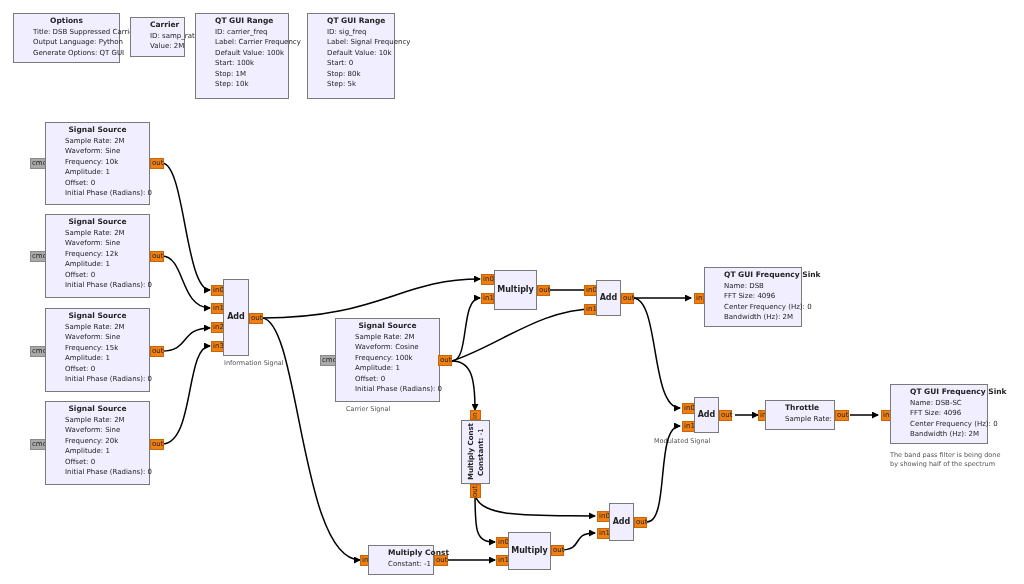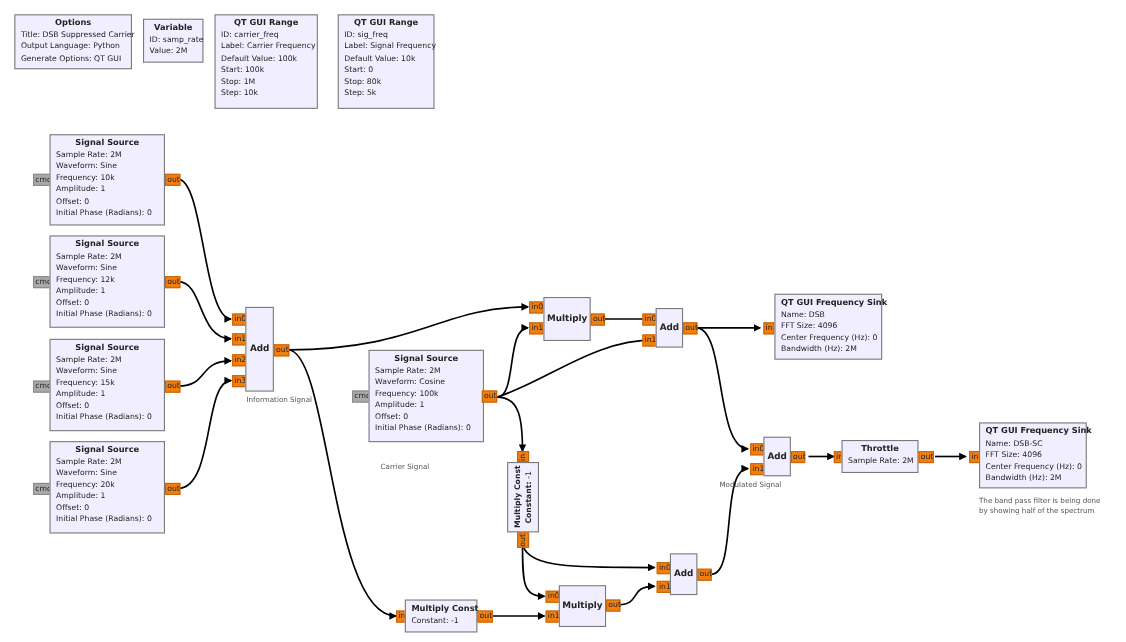--- a/index.html
+++ b/index.html
@@ -1,19 +1,19 @@
 <!DOCTYPE html>
 <html><head>
 <meta charset="utf-8">
 <style>
   html, body { margin:0; padding:0; }
   body { width:1024px; height:584px; background:#ffffff; position:relative; overflow:hidden;
          font-family:"DejaVu Sans", sans-serif; font-size:7px; color:#222; }
   .block { position:absolute; background:#f1efff; border:1.5px solid #7a7a7a; box-sizing:border-box;
-           padding:2px 5px; line-height:10.5px; white-space:nowrap; }
+           padding:2px 19px; line-height:10.5px; white-space:nowrap; }
   .block .title { font-weight:bold; text-align:center; font-size:7.5px; }
   .block .row b { font-weight:normal; }
   .block.center { display:flex; align-items:center; justify-content:center; font-weight:bold; font-size:8px; padding:0; }
   .port { position:absolute; background:#f07f12; border:1px solid #c8650a; box-sizing:border-box;
           font-size:7px; line-height:9px; color:#222; text-align:left; padding-left:1px; height:11px; }
   .cmd { position:absolute; background:#a9a9a9; border:1px solid #8a8a8a; box-sizing:border-box;
          font-size:7px; line-height:9px; color:#222; width:16px; height:11px; padding-left:1px; }
   .comment { position:absolute; font-size:6.5px; color:#555; white-space:nowrap; line-height:9px; }
   svg#wires { position:absolute; left:0; top:0; width:1024px; height:584px; pointer-events:none; }
   .vert { writing-mode:vertical-rl; transform:rotate(180deg); }
@@ -66,21 +66,21 @@
 </svg>
 
 <div class="block" style="left:13px;top:13px;width:107px;height:50px;">
   <div class="title">Options</div>
   <div class="row"><b>Title:</b> <span>DSB Suppressed Carrier</span></div>
   <div class="row"><b>Output Language:</b> <span>Python</span></div>
   <div class="row"><b>Generate Options:</b> <span>QT GUI</span></div>
 </div>
 
 <div class="block" style="left:130px;top:17px;width:55px;height:40px;">
-  <div class="title">Variable</div>
+  <div class="title">Carrier</div>
   <div class="row"><b>ID:</b> <span>samp_rate</span></div>
   <div class="row"><b>Value:</b> <span>2M</span></div>
 </div>
 
 <div class="block" style="left:195px;top:13px;width:94px;height:86px;">
   <div class="title">QT GUI Range</div>
   <div class="row"><b>ID:</b> <span>carrier_freq</span></div>
   <div class="row"><b>Label:</b> <span>Carrier Frequency</span></div>
   <div class="row"><b>Default Value:</b> <span>100k</span></div>
   <div class="row"><b>Start:</b> <span>100k</span></div>
@@ -169,21 +169,21 @@
   <div class="block" style="left:335px;top:318px;width:105px;height:84px;">
     <div class="title">Signal Source</div>
     <div class="row"><b>Sample Rate:</b> <span>2M</span></div>
     <div class="row"><b>Waveform:</b> <span>Cosine</span></div>
     <div class="row"><b>Frequency:</b> <span>100k</span></div>
     <div class="row"><b>Amplitude:</b> <span>1</span></div>
     <div class="row"><b>Offset:</b> <span>0</span></div>
     <div class="row"><b>Initial Phase (Radians):</b> <span>0</span></div>
   </div>
   <div class="port" style="left:438px;top:355px;width:14px;">out</div>
-  <div class="comment" style="left:336px;top:420px;padding-left:10px;">Carrier Signal</div>
+  <div class="comment" style="left:336px;top:405px;padding-left:10px;">Carrier Signal</div>
 </div>
 
 <div>
   <div class="port" style="left:481px;top:274px;width:13px;">in0</div>
   <div class="port" style="left:481px;top:293px;width:13px;">in1</div>
   <div class="block center" style="left:494px;top:270px;width:43px;height:40px;">Multiply</div>
   <div class="port" style="left:537px;top:285px;width:13px;">out</div>
 </div>
 
 <div>

